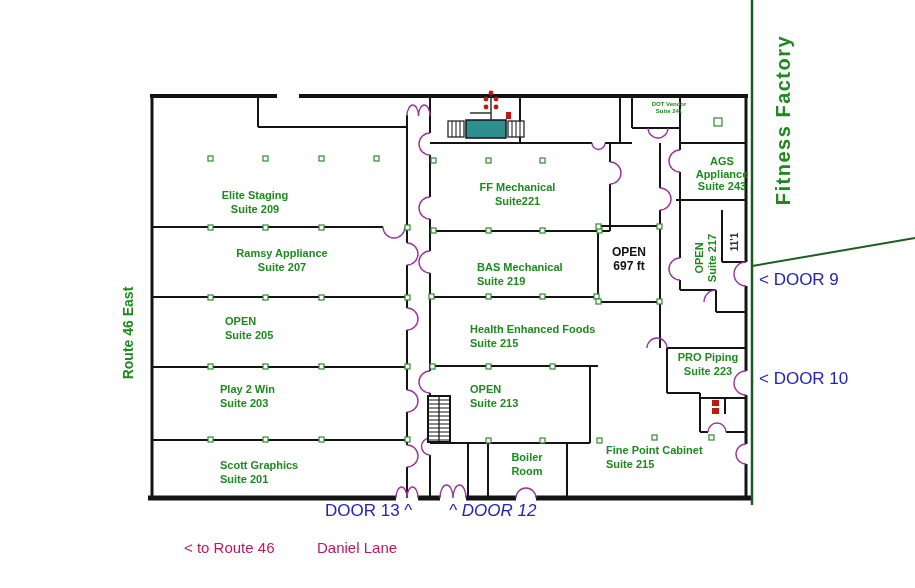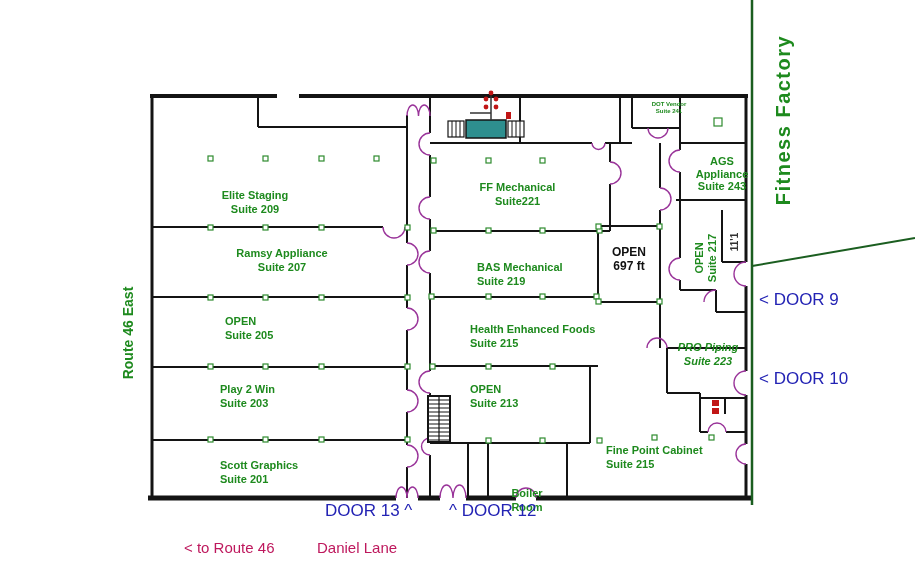--- a/index.html
+++ b/index.html
@@ -202,54 +202,54 @@
     <div>Suite 219</div>
   </div>
   <div class="lbl" style="left:470px;top:323px;">
     <div>Health Enhanced Foods</div>
     <div>Suite 215</div>
   </div>
   <div class="lbl" style="left:470px;top:383px;">
     <div>OPEN</div>
     <div>Suite 213</div>
   </div>
-  <div class="lbl center" style="left:498px;top:451px;width:58px;margin-top:36px;">
+  <div class="lbl center" style="left:498px;top:451px;width:58px;">
     <div>Boiler</div>
     <div>Room</div>
   </div>
   <div class="lbl" style="left:606px;top:444px;">
     <div>Fine Point Cabinet</div>
     <div>Suite 215</div>
   </div>
   <div class="lbl black center" style="left:601px;top:246px;width:56px;">
     <div>OPEN</div>
     <div>697 ft</div>
   </div>
   <div class="lbl normal center" style="left:688px;top:155px;width:68px;line-height:12.5px;">
     <div>AGS</div>
     <div>Appliance</div>
     <div>Suite 243</div>
   </div>
   <div class="vlabel suite217" style="left:706px;top:258px;">
     <div>OPEN</div>
     <div>Suite 217</div>
   </div>
-  <div class="lbl center" style="left:655px;top:341px;width:106px;font-style:italic;">
+  <div class="lbl center" style="left:655px;top:351px;width:106px;">
     <div>PRO Piping</div>
     <div>Suite 223</div>
   </div>
   <div class="lbl tiny center" style="left:639px;top:101px;width:60px;">
     <div>DOT Vendor</div>
     <div>Suite 241</div>
   </div>
   <div class="vlabel dim" style="left:734px;top:242px;">11'1</div>
 
-  <div class="door" style="left:759px;top:270px;margin-top:20px;">&lt; DOOR 9</div>
+  <div class="door" style="left:759px;top:270px;">&lt; DOOR 9</div>
   <div class="door" style="left:759px;top:369px;">&lt; DOOR 10</div>
   <div class="door" style="left:325px;top:501px;">DOOR 13 ^</div>
-  <div class="door" style="left:449px;top:501px;">^ DOOR 12</div>
+  <div class="door" style="left:449px;top:501px;font-style:italic;">^ DOOR 12</div>
 
   <div class="vlabel route" style="left:128px;top:333px;">Route 46 East</div>
   <div class="vlabel fitness" style="left:783px;top:120px;">Fitness Factory</div>
   <div class="street" style="left:184px;top:539px;">&lt; to Route 46</div>
   <div class="street" style="left:317px;top:539px;">Daniel Lane</div>
 
 </div>
 
 </body></html>

